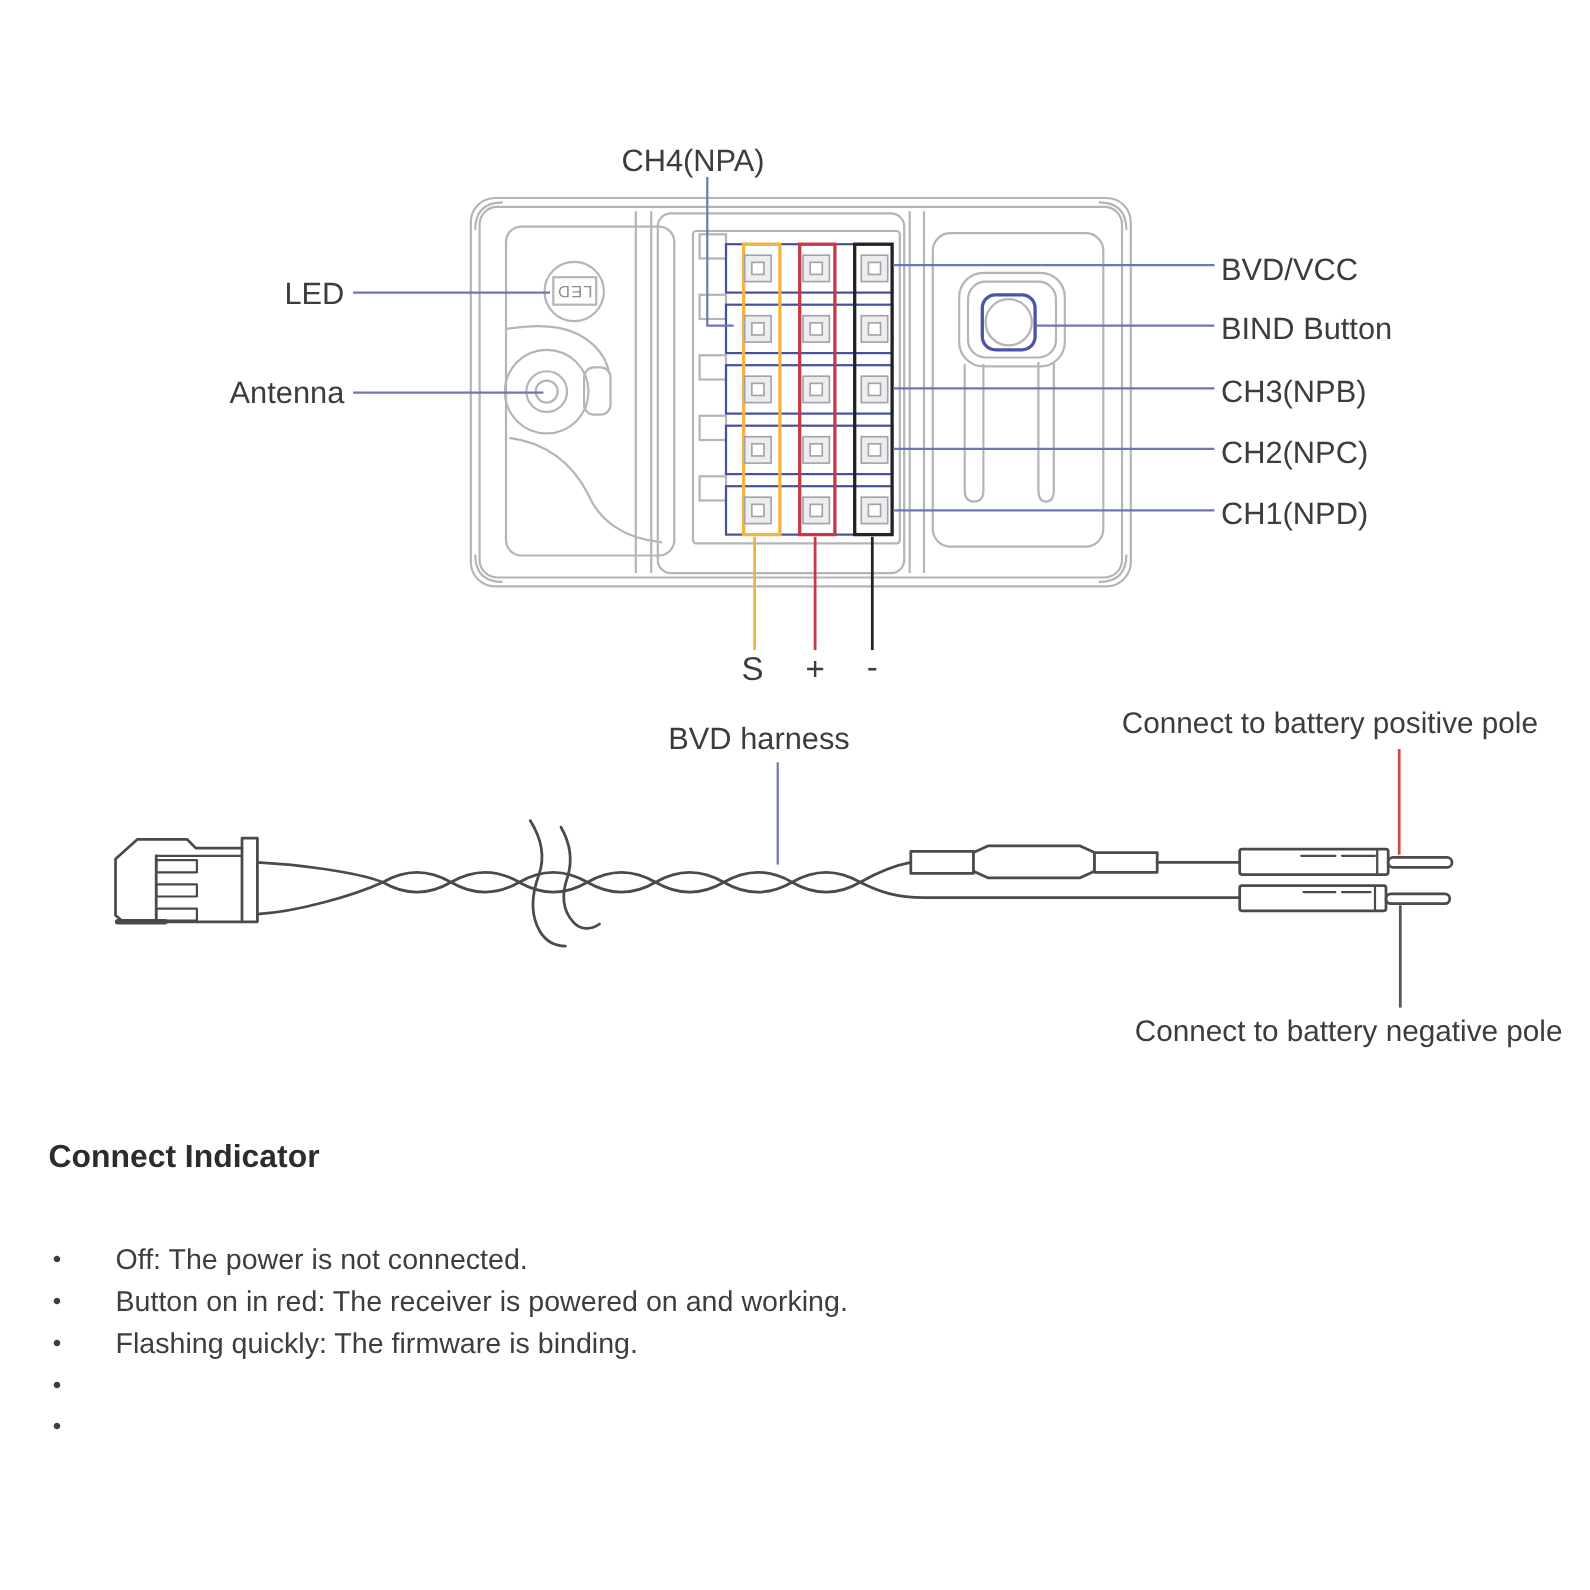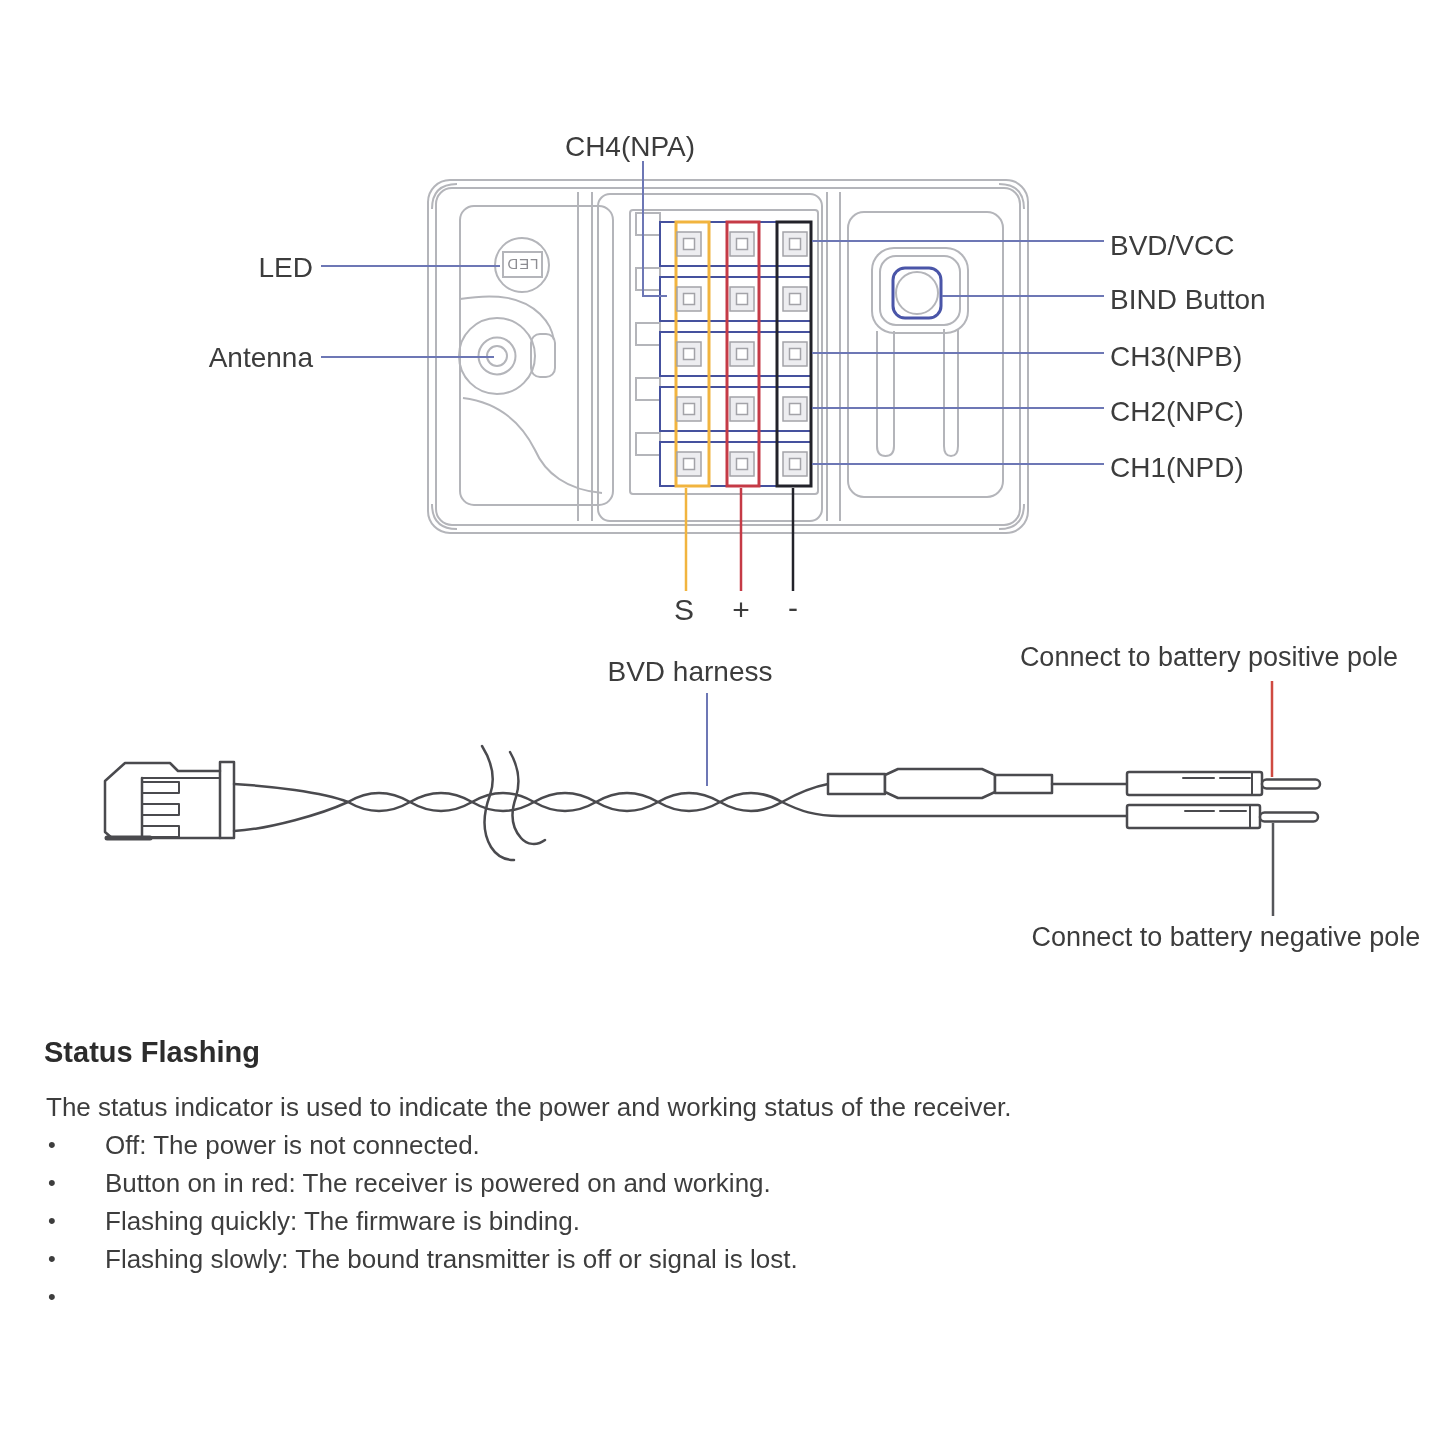--- a/index.html
+++ b/index.html
@@ -218,22 +218,21 @@
       </g>
     </g>
 
     <line x1="1272" y1="681" x2="1272" y2="777" stroke="#cf4a41" stroke-width="2.5"></line>
     <line x1="1273" y1="823" x2="1273" y2="916" stroke="#55565a" stroke-width="2.5"></line>
     <text class="mid" x="1209" y="657" style="font-size:27px">Connect to battery positive pole</text>
     <text class="mid" x="1226" y="937" style="font-size:27px">Connect to battery negative pole</text>
   </svg>
 
   
-  <div class="status-heading">Status Flashing</div>
-  <div class="status-intro">The status indicator is used to indicate the power and working status of the receiver.</div>
+  <div class="status-heading">Connect Indicator</div>
   <ul class="status-list">
     <li><span class="dot">•</span><span>Off: The power is not connected.</span></li>
     <li><span class="dot">•</span><span>Button on in red: The receiver is powered on and working.</span></li>
     <li><span class="dot">•</span><span>Flashing quickly: The firmware is binding.</span></li>
-    <li><span class="dot">•</span><span>Flashing slowly: The bound transmitter is off or signal is lost.</span></li>
+    <li><span class="dot">•</span></li>
     <li><span class="dot">•</span></li>
   </ul>
 </div>
 
 </body></html>

